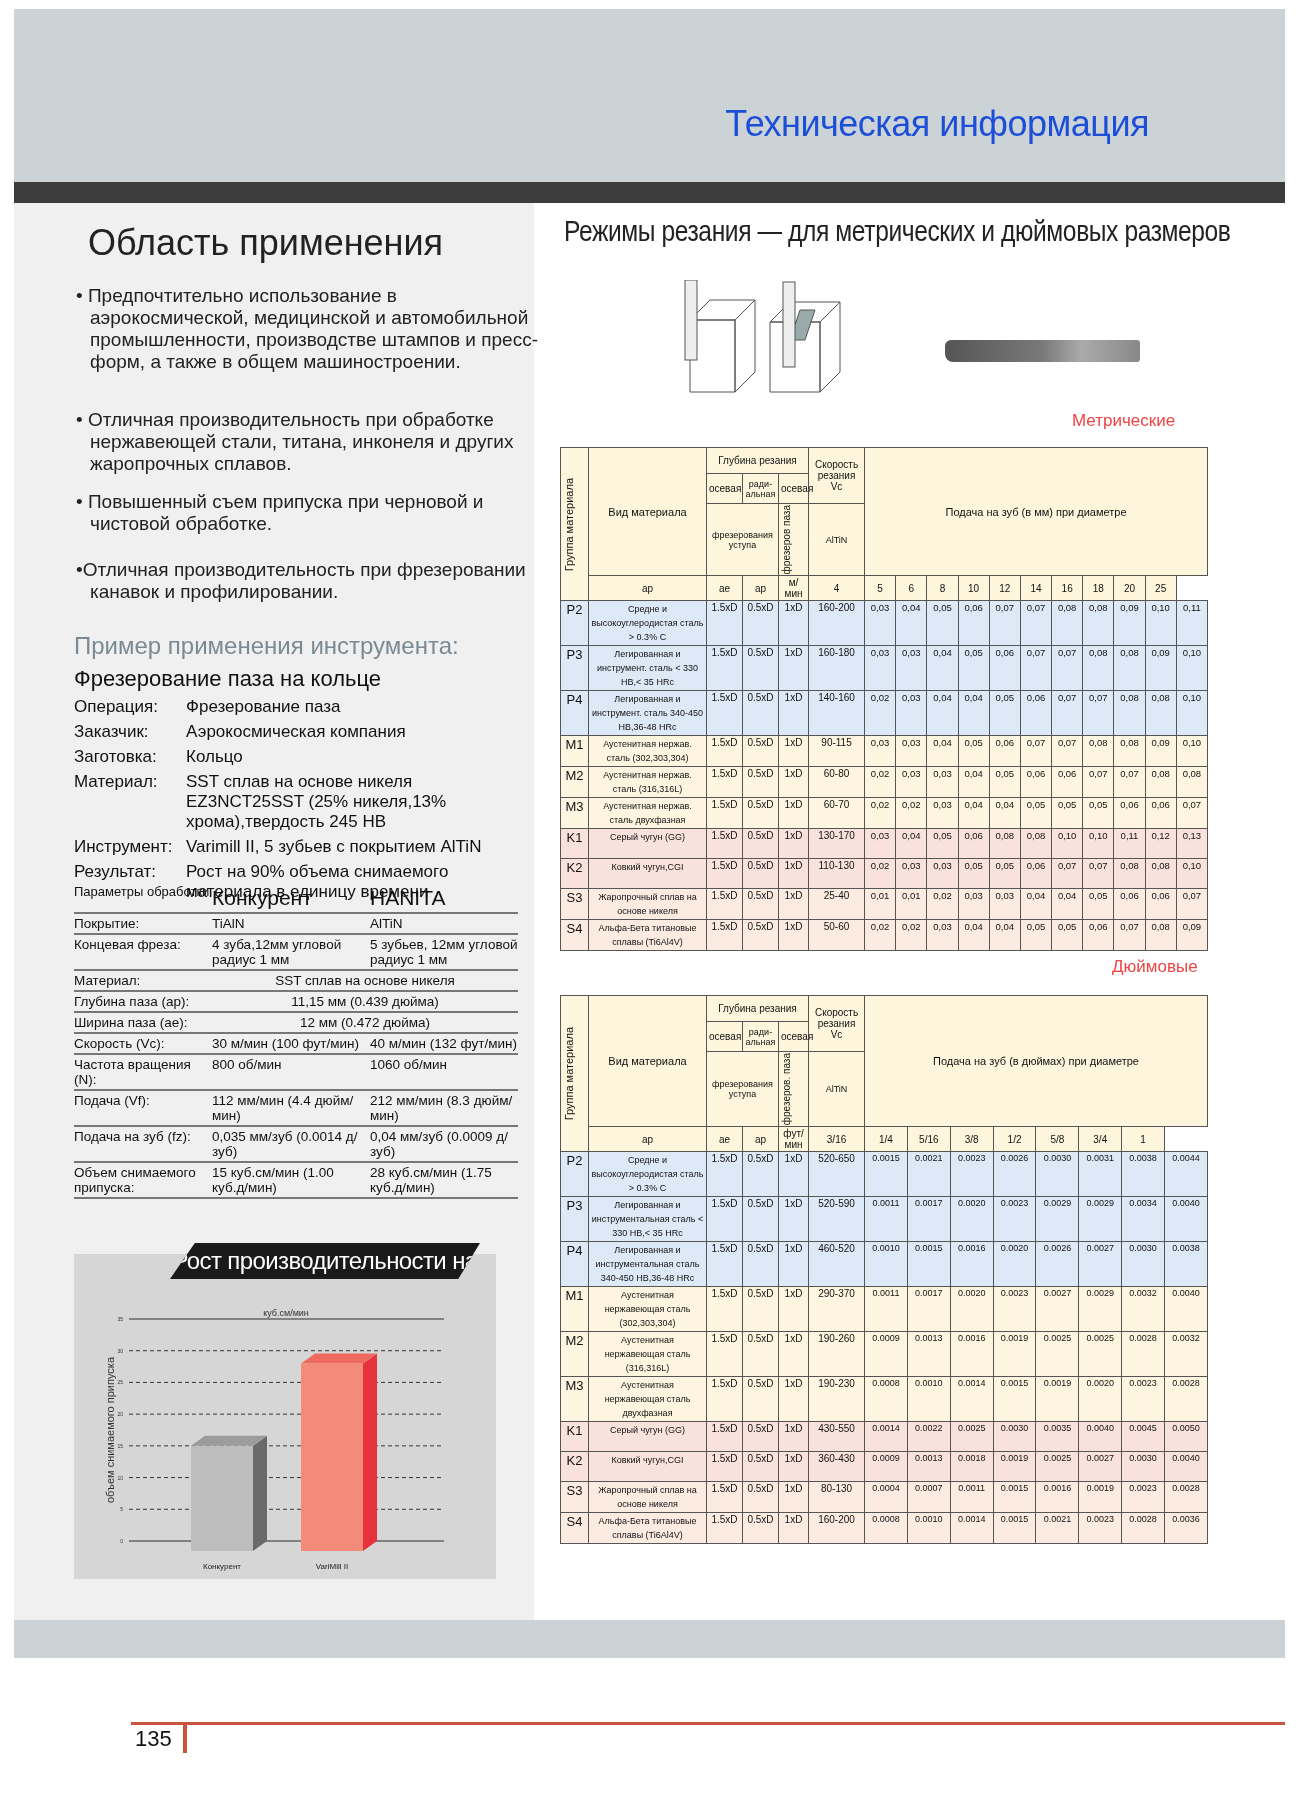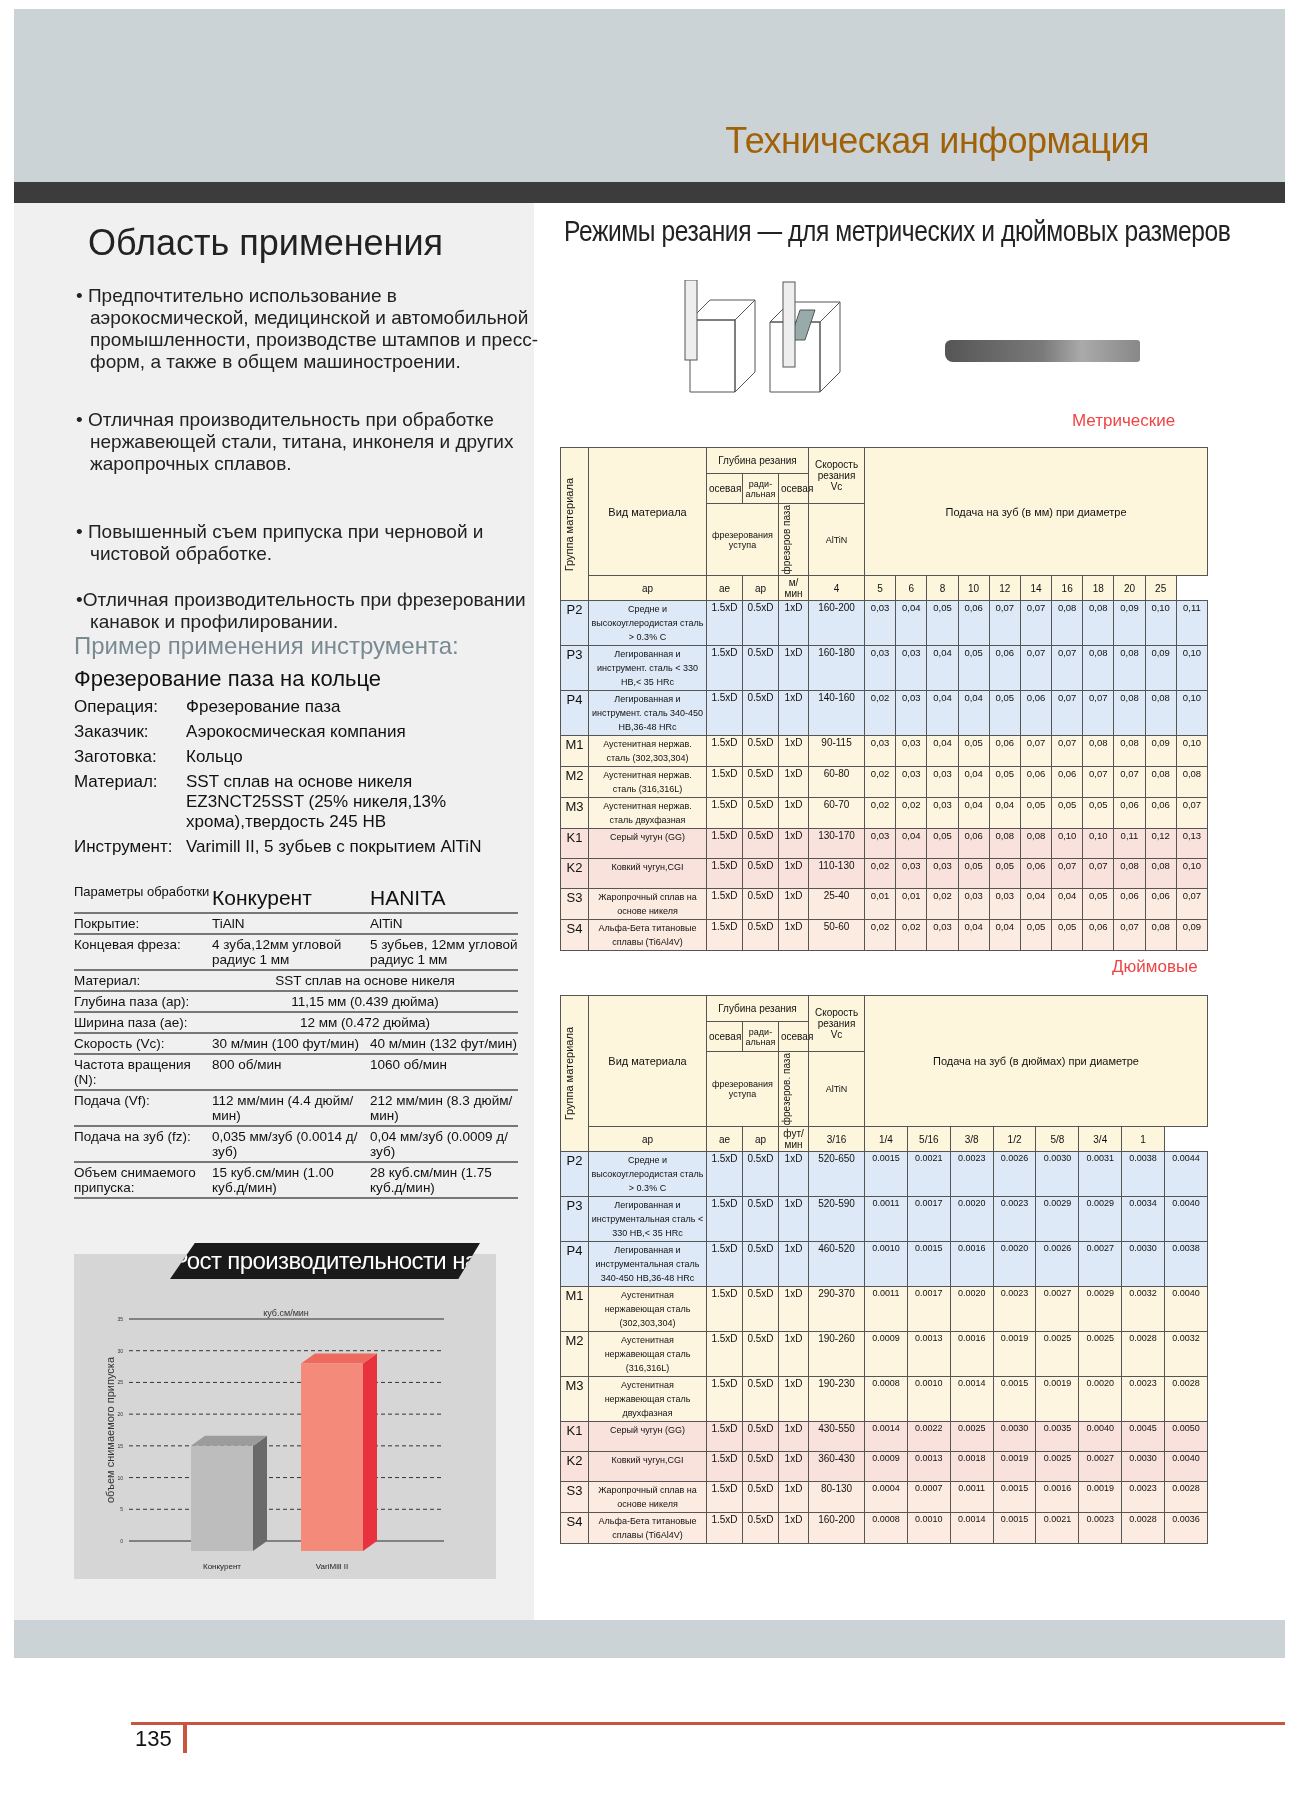--- a/index.html
+++ b/index.html
@@ -1,18 +1,18 @@
 <!DOCTYPE html>
 <html><head>
 <meta charset="utf-8">
 <style>
 *{box-sizing:border-box;margin:0;padding:0}
 body{width:1299px;height:1813px;background:#fff;font-family:"Liberation Sans",sans-serif;color:#111;position:relative;overflow:hidden}
 .hdr{position:absolute;left:14px;top:9px;width:1271px;height:173px;background:#ccd3d7}
-.hdr-title{position:absolute;right:150px;top:120px;font-size:36px;color:#a16207;letter-spacing:-0.5px}
+.hdr-title{position:absolute;right:150px;top:103px;font-size:36px;color:#1d4ed8;letter-spacing:-0.5px}
 .hdr-bar{position:absolute;left:14px;top:182px;width:1271px;height:21px;background:#3c3c3c}
 .leftpanel{position:absolute;left:14px;top:203px;width:520px;height:1420px;background:#f0f0f0}
 .ftr{position:absolute;left:14px;top:1620px;width:1271px;height:38px;background:#ccd3d7}
 .redline{position:absolute;left:131px;top:1722px;width:1154px;height:3px;background:#c8553d}
 .pagenum{position:absolute;left:135px;top:1726px;font-size:22px;color:#111}
 .pagetick{position:absolute;left:183px;top:1725px;width:4px;height:28px;background:#c8553d}
 .h-left{position:absolute;left:88px;top:222px;font-size:36px;color:#222}
 .h-right{position:absolute;left:564px;top:214px;font-size:30px;color:#222;transform:scaleX(0.82);transform-origin:left;white-space:nowrap;letter-spacing:-0.5px}
 .bullets{position:absolute;left:68px;top:285px;width:470px;font-size:19px;line-height:22px;color:#222}
 .bullets .b{margin-bottom:28px;padding-left:22px;text-indent:-14px}
@@ -52,21 +52,21 @@
 <div class="hdr"></div>
 <div class="hdr-title">Техническая информация</div>
 <div class="hdr-bar"></div>
 <div class="leftpanel"></div>
 
 <div class="h-left">Область применения</div>
 <div class="h-right">Режимы резания — для метрических и дюймовых размеров</div>
 
 <div class="bullets">
   <div class="b" style="margin-bottom:36px">• Предпочтительно использование в аэрокосмической, медицинской и автомобильной промышленности, производстве штампов и пресс-форм, а также в общем машиностроении.</div>
-  <div class="b" style="margin-bottom:46px">• Отличная производительность при обработке нержавеющей стали, титана, инконеля и других жаропрочных сплавов.</div>
+  <div class="b" style="margin-bottom:16px">• Отличная производительность при обработке нержавеющей стали, титана, инконеля и других жаропрочных сплавов.</div>
   <div class="b" style="margin-bottom:24px">• Повышенный съем припуска при черновой и чистовой обработке.</div>
   <div class="b">•Отличная производительность при фрезеровании канавок и профилировании.</div>
 </div>
 
 <div class="ex">
   <div class="ex-h">Пример применения инструмента:</div>
   <div class="ex-sub">Фрезерование паза на кольце</div>
   <div id="exfields">
       <div class="kv">
         <span class="k">Операция:</span>
@@ -80,20 +80,24 @@
         <span class="k">Заготовка:</span>
         <span class="v">Кольцо</span>
       </div>
       <div class="kv">
         <span class="k">Материал:</span>
         <span class="v">SST сплав на основе никеля EZ3NCT25SST (25% никеля,13% хрома),твердость 245 HB</span>
       </div>
       <div class="kv">
         <span class="k" style="width: 112px;">Инструмент:</span>
         <span class="v">Varimill II, 5 зубьев с покрытием AlTiN</span>
+      </div>
+      <div class="kv">
+        <span class="k">Результат:</span>
+        <span class="v">Рост на 90% объема снимаемого материала в единицу времени</span>
       </div>
     </div>
 </div>
 
 <div class="cmp">
   <div class="row hdrrow">
     <div class="c1">Параметры обработки</div>
     <div class="c2">Конкурент</div>
     <div class="c3">HANITA</div>
   </div>

